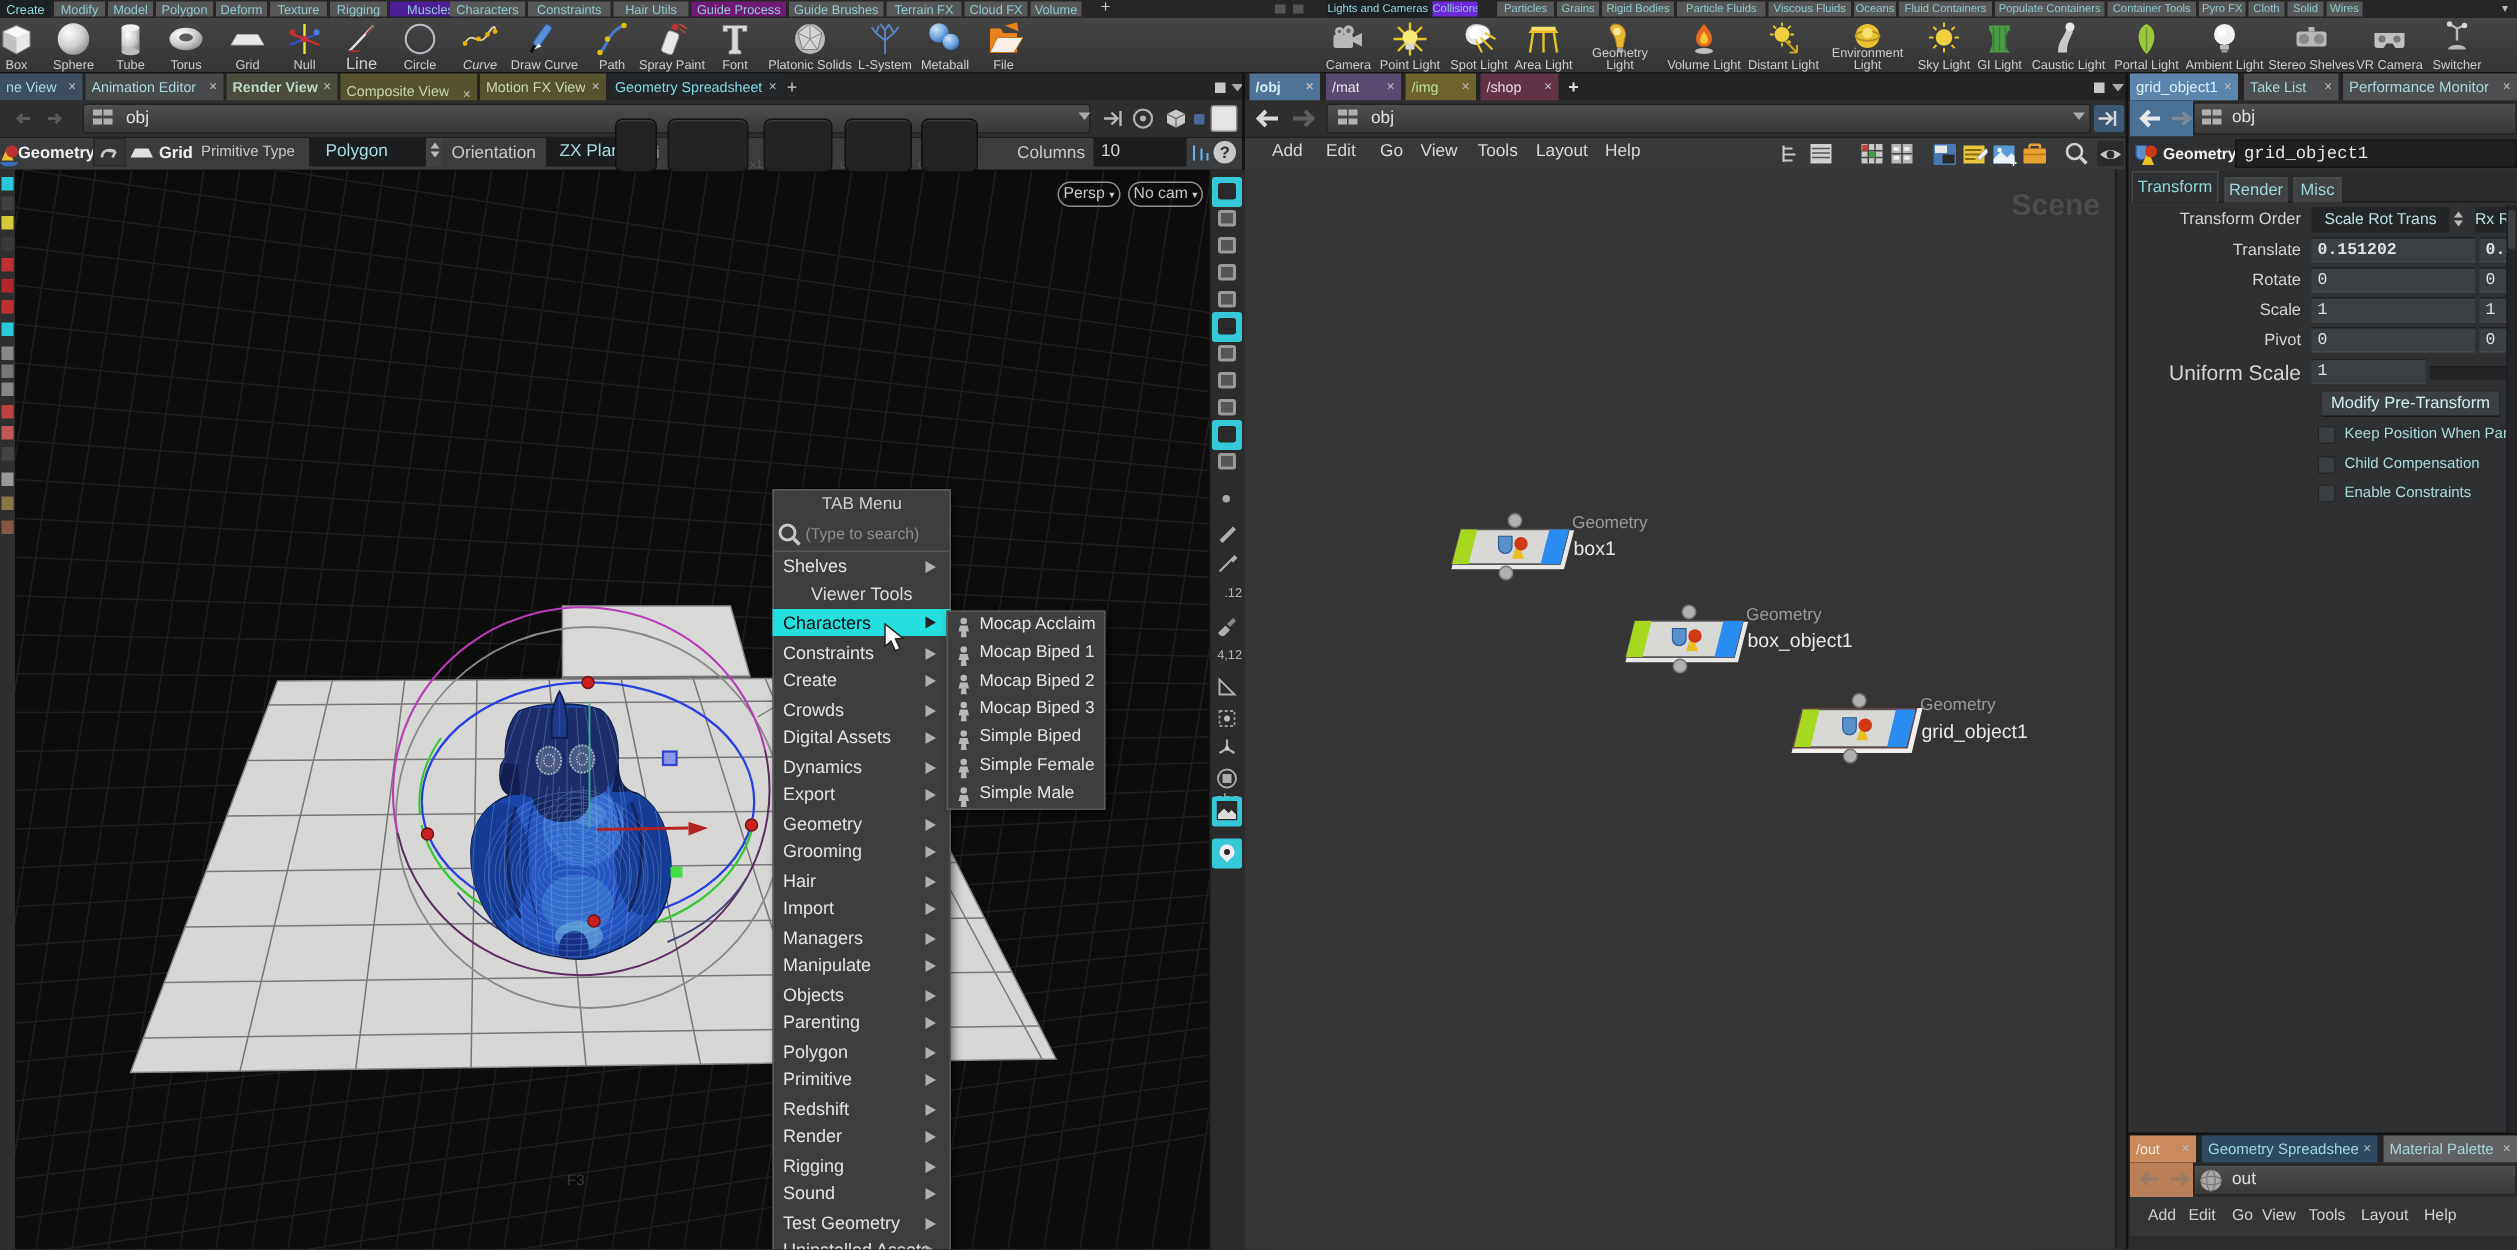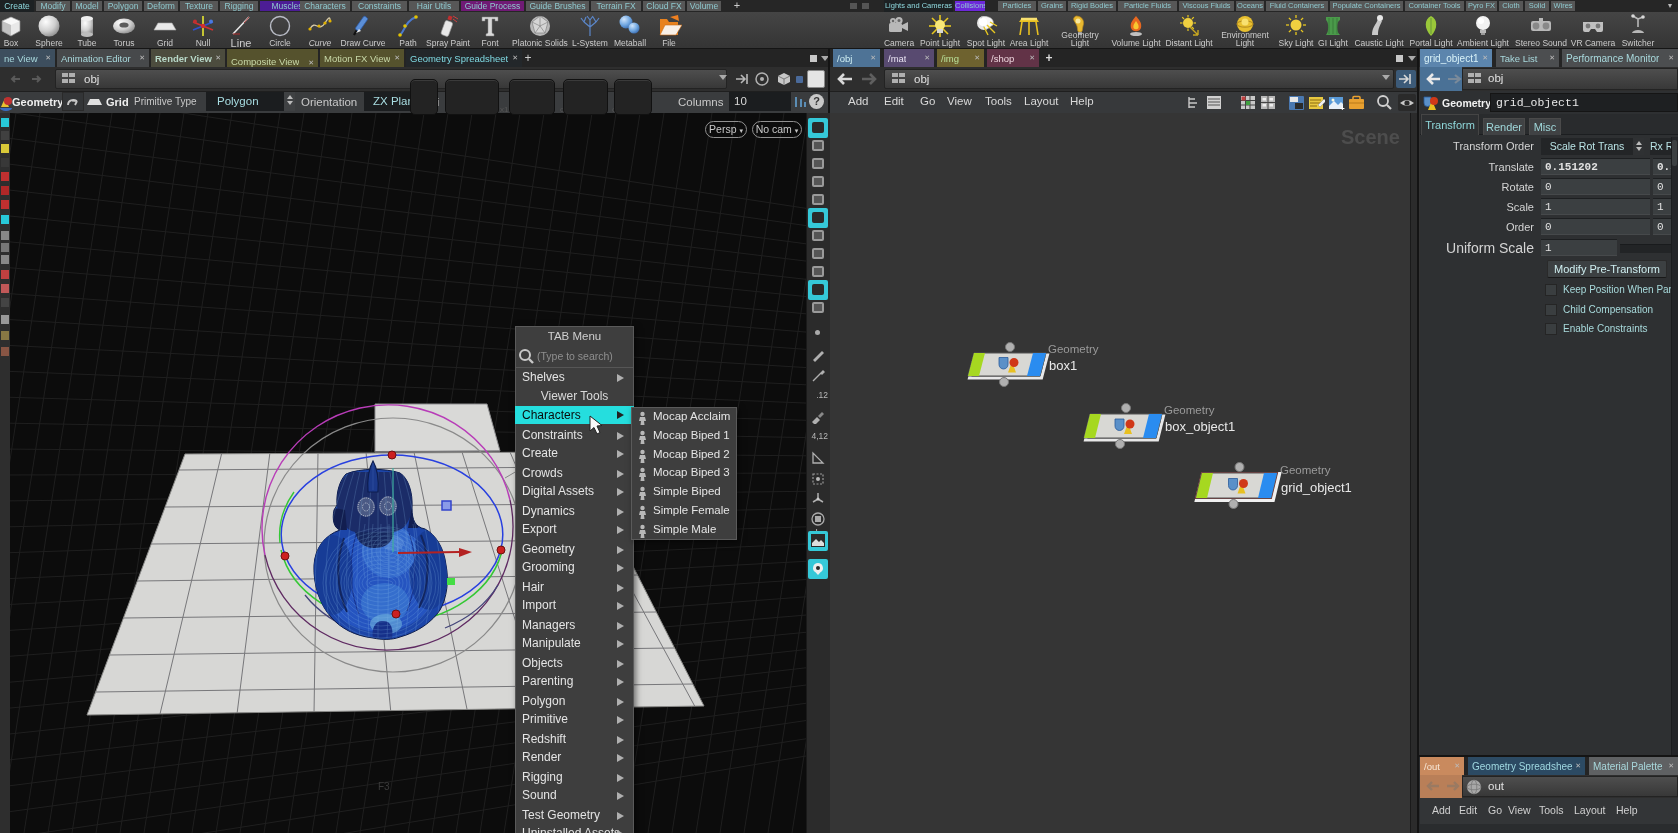--- a/index.html
+++ b/index.html
@@ -297,21 +297,21 @@
     </svg>
     <div class="abs" style="left:1438px;top:39px;width:90px;height:10px;color:#ccc;font-size:8.5px;line-height:9px;text-align:center;white-space:nowrap;">Ambient Light</div>
     <svg class="abs" style="left:1528px;top:13px;" width="26" height="26" viewBox="0 0 26 26">
       <g fill="#b8b8b8">
         <rect x="3" y="8" width="20" height="10" rx="2"></rect>
         <circle cx="8" cy="13" r="3.4" fill="#888"></circle>
         <circle cx="18" cy="13" r="3.4" fill="#888"></circle>
         <rect x="11" y="5" width="4" height="3"></rect>
       </g>
     </svg>
-    <div class="abs" style="left:1496px;top:39px;width:90px;height:10px;color:#ccc;font-size:8.5px;line-height:9px;text-align:center;white-space:nowrap;">Stereo Sound</div>
+    <div class="abs" style="left:1496px;top:39px;width:90px;height:10px;color:#ccc;font-size:8.5px;line-height:9px;text-align:center;white-space:nowrap;">Stereo Shelves</div>
     <svg class="abs" style="left:1580px;top:13px;" width="26" height="26" viewBox="0 0 26 26">
       <g fill="#c0c0c0">
         <path d="M3 9 h20 v8 a2 2 0 0 1 -2 2 h-4 l-2 -3 h-4 l-2 3 H5 a2 2 0 0 1 -2 -2 z"></path>
         <circle cx="8" cy="13" r="2.4" fill="#777"></circle>
         <circle cx="18" cy="13" r="2.4" fill="#777"></circle>
       </g>
     </svg>
     <div class="abs" style="left:1548px;top:39px;width:90px;height:10px;color:#ccc;font-size:8.5px;line-height:9px;text-align:center;white-space:nowrap;">VR Camera</div>
     <svg class="abs" style="left:1625px;top:13px;" width="26" height="26" viewBox="0 0 26 26">
       <g>
@@ -343,21 +343,21 @@
       <span style="overflow:hidden;white-space:nowrap;">Motion FX View</span>
       <span style="color:#bbb;font-size:7px;margin-left:auto;padding-left:3px;">✕</span>
     </div>
     <div class="abs" style="left:406px;top:49px;width:116px;height:18px;background:#23272a;color:#7fd9e2;font-size:9.5px;font-weight:normal;display:flex;align-items:center;padding:0 4px;overflow:hidden;white-space:nowrap;">
       <span style="overflow:hidden;white-space:nowrap;">Geometry Spreadsheet</span>
       <span style="color:#bbb;font-size:7px;margin-left:auto;padding-left:3px;">✕</span>
     </div>
     <div class="abs" style="left:522px;top:50px;width:12px;height:16px;color:#ccc;font-size:12px;line-height:16px;text-align:center;">+</div>
     <div class="abs" style="left:810px;top:55px;width:7px;height:7px;background:#c8c8c8;"></div>
     <div class="abs" style="left:821px;top:56px;width:0px;height:0px;border-left:4px solid transparent;border-right:4px solid transparent;border-top:5px solid #aaa;"></div>
-    <div class="abs" style="left:833px;top:49px;width:47px;height:18px;background:#4e7396;color:#cfeef2;font-size:9.5px;font-weight:normal;display:flex;align-items:center;padding:0 4px;overflow:hidden;white-space:nowrap;">
+    <div class="abs" style="left:833px;top:49px;width:47px;height:18px;background:#4e7396;color:#cfeef2;font-size:9.5px;font-weight:bold;display:flex;align-items:center;padding:0 4px;overflow:hidden;white-space:nowrap;">
       <span style="overflow:hidden;white-space:nowrap;">/obj</span>
       <span style="color:#bbb;font-size:7px;margin-left:auto;padding-left:3px;">✕</span>
     </div>
     <div class="abs" style="left:884px;top:49px;width:50px;height:18px;background:#584a70;color:#e8e2f2;font-size:9.5px;font-weight:normal;display:flex;align-items:center;padding:0 4px;overflow:hidden;white-space:nowrap;">
       <span style="overflow:hidden;white-space:nowrap;">/mat</span>
       <span style="color:#bbb;font-size:7px;margin-left:auto;padding-left:3px;">✕</span>
     </div>
     <div class="abs" style="left:937px;top:49px;width:47px;height:18px;background:#6e622f;color:#b9e09a;font-size:9.5px;font-weight:normal;display:flex;align-items:center;padding:0 4px;overflow:hidden;white-space:nowrap;">
       <span style="overflow:hidden;white-space:nowrap;">/img</span>
       <span style="color:#bbb;font-size:7px;margin-left:auto;padding-left:3px;">✕</span>
@@ -572,21 +572,21 @@
     <div class="abs" style="left:1650px;top:138px;width:28px;height:17px;background:#232527;color:#b8e2e4;font-size:10.5px;line-height:17px;text-align:center;overflow:hidden;white-space:nowrap;">Rx Ry</div>
     <div class="abs" style="left:1420px;top:159px;width:114px;height:16px;color:#d4d4d4;font-size:11px;line-height:16px;text-align:right;">Translate</div>
     <div class="abs" style="left:1541px;top:158px;width:109px;height:17px;background:#3b3f41;border-top:1px solid #1d1f21;border-bottom:1px solid #46494b;color:#e2e2e2;font-family:'Liberation Mono',monospace;font-weight:bold;font-size:11px;line-height:16px;padding-left:4px;overflow:hidden;">0.151202</div>
     <div class="abs" style="left:1653px;top:158px;width:25px;height:17px;background:#3b3f41;border-top:1px solid #1d1f21;border-bottom:1px solid #46494b;color:#e2e2e2;font-family:'Liberation Mono',monospace;font-weight:bold;font-size:11px;line-height:16px;padding-left:4px;overflow:hidden;">0.3</div>
     <div class="abs" style="left:1420px;top:179px;width:114px;height:16px;color:#d4d4d4;font-size:11px;line-height:16px;text-align:right;">Rotate</div>
     <div class="abs" style="left:1541px;top:178px;width:109px;height:17px;background:#3b3f41;border-top:1px solid #1d1f21;border-bottom:1px solid #46494b;color:#e2e2e2;font-family:'Liberation Mono',monospace;font-weight:normal;font-size:11px;line-height:16px;padding-left:4px;overflow:hidden;">0</div>
     <div class="abs" style="left:1653px;top:178px;width:25px;height:17px;background:#3b3f41;border-top:1px solid #1d1f21;border-bottom:1px solid #46494b;color:#e2e2e2;font-family:'Liberation Mono',monospace;font-weight:normal;font-size:11px;line-height:16px;padding-left:4px;overflow:hidden;">0</div>
     <div class="abs" style="left:1420px;top:199px;width:114px;height:16px;color:#d4d4d4;font-size:11px;line-height:16px;text-align:right;">Scale</div>
     <div class="abs" style="left:1541px;top:198px;width:109px;height:17px;background:#3b3f41;border-top:1px solid #1d1f21;border-bottom:1px solid #46494b;color:#e2e2e2;font-family:'Liberation Mono',monospace;font-weight:normal;font-size:11px;line-height:16px;padding-left:4px;overflow:hidden;">1</div>
     <div class="abs" style="left:1653px;top:198px;width:25px;height:17px;background:#3b3f41;border-top:1px solid #1d1f21;border-bottom:1px solid #46494b;color:#e2e2e2;font-family:'Liberation Mono',monospace;font-weight:normal;font-size:11px;line-height:16px;padding-left:4px;overflow:hidden;">1</div>
-    <div class="abs" style="left:1420px;top:219px;width:114px;height:16px;color:#d4d4d4;font-size:11px;line-height:16px;text-align:right;">Order</div>
+    <div class="abs" style="left:1420px;top:219px;width:114px;height:16px;color:#d4d4d4;font-size:11px;line-height:16px;text-align:right;">Pivot</div>
     <div class="abs" style="left:1541px;top:218px;width:109px;height:17px;background:#3b3f41;border-top:1px solid #1d1f21;border-bottom:1px solid #46494b;color:#e2e2e2;font-family:'Liberation Mono',monospace;font-weight:normal;font-size:11px;line-height:16px;padding-left:4px;overflow:hidden;">0</div>
     <div class="abs" style="left:1653px;top:218px;width:25px;height:17px;background:#3b3f41;border-top:1px solid #1d1f21;border-bottom:1px solid #46494b;color:#e2e2e2;font-family:'Liberation Mono',monospace;font-weight:normal;font-size:11px;line-height:16px;padding-left:4px;overflow:hidden;">0</div>
     <div class="abs" style="left:1420px;top:240px;width:114px;height:16px;color:#d4d4d4;font-size:14px;line-height:16px;text-align:right;">Uniform Scale</div>
     <div class="abs" style="left:1541px;top:239px;width:76px;height:17px;background:#3b3f41;border-top:1px solid #1d1f21;border-bottom:1px solid #46494b;color:#e2e2e2;font-family:'Liberation Mono',monospace;font-weight:normal;font-size:11px;line-height:16px;padding-left:4px;overflow:hidden;">1</div>
     <div class="abs" style="left:1620px;top:244px;width:58px;height:9px;background:#222426;border-top:1px solid #191b1d;"></div>
     <div class="abs" style="left:1547px;top:260px;width:120px;height:18px;background:#3c4042;border:1px solid #2a2a2a;border-bottom-color:#191919;border-radius:2px;color:#cfeef0;font-size:11px;line-height:16px;text-align:center;">Modify Pre-Transform</div>
     <div class="abs" style="left:1545px;top:284.0px;width:12px;height:12px;background:#3a3e40;border:1px solid #252525;"></div>
     <div class="abs" style="left:1563px;top:282.0px;width:114px;height:16px;color:#a8dadc;font-size:10px;line-height:16px;white-space:nowrap;overflow:hidden;">Keep Position When Parenting</div>
     <div class="abs" style="left:1545px;top:303.5px;width:12px;height:12px;background:#3a3e40;border:1px solid #252525;"></div>
     <div class="abs" style="left:1563px;top:301.5px;width:114px;height:16px;color:#a8dadc;font-size:10px;line-height:16px;white-space:nowrap;overflow:hidden;">Child Compensation</div>

